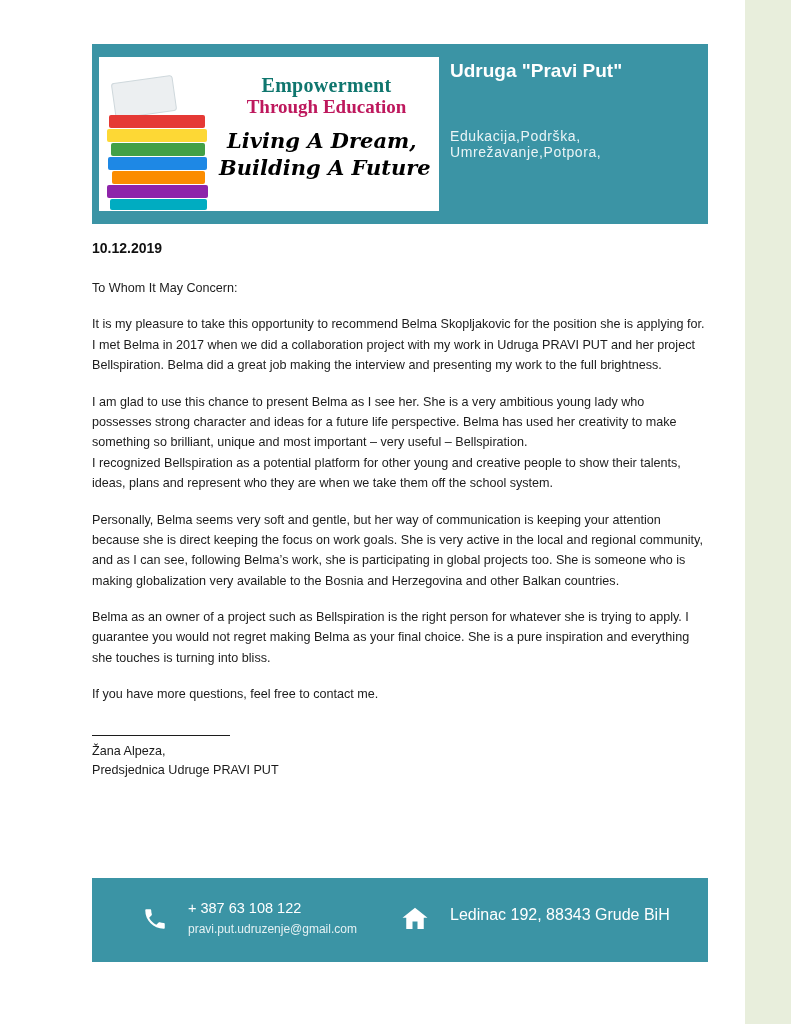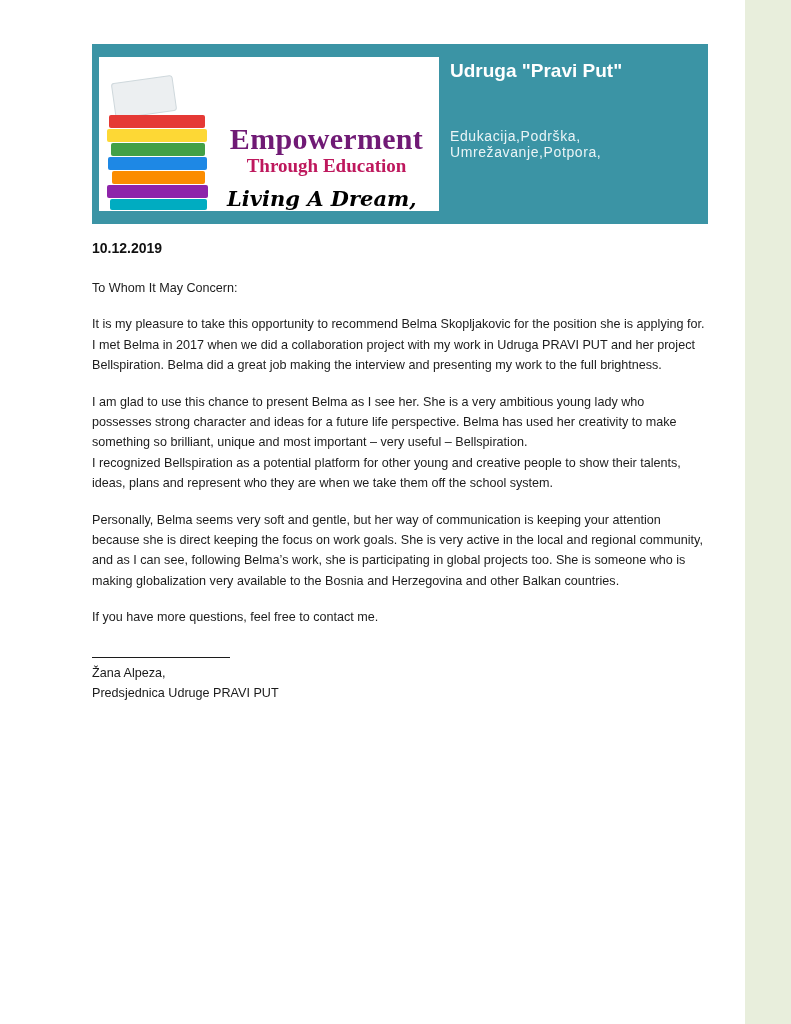--- a/index.html
+++ b/index.html
@@ -48,26 +48,25 @@
   }
   .logo-text {
     position: absolute;
     left: 120px;
     top: 18px;
     width: 215px;
     text-align: center;
   }
   .logo-line1 {
     font-family: "Liberation Serif", serif;
-    font-size: 30px;
-    font-weight: bold;
-    color: #701a75;
+    font-size: 20px;
+    font-weight: bold;
+    color: #0f766e;
     letter-spacing: 0.3px;
     line-height: 1.05;
-    margin-top: 48px;
   }
   .logo-line2 {
     font-family: "Liberation Serif", serif;
     font-size: 19px;
     font-weight: bold;
     color: #be185d;
     line-height: 1.15;
   }
   .logo-script1, .logo-script2 {
     font-family: "DejaVu Serif", serif;
@@ -241,21 +240,38 @@
       <div class="org-sub">Edukacija,Podrška, Umrežavanje,Potpora,</div>
     </div>
 
     <div class="body-wrap">
       <p class="date">10.12.2019</p>
       <p class="para">To Whom It May Concern:</p>
       <p class="para">It is my pleasure to take this opportunity to recommend Belma Skopljakovic for the position she is applying for. I met Belma in 2017 when we did a collaboration project with my work in Udruga PRAVI PUT and her project Bellspiration. Belma did a great job making the interview and presenting my work to the full brightness.</p>
       <p class="para tight">I am glad to use this chance to present Belma as I see her. She is a very ambitious young lady who possesses strong character and ideas for a future life perspective. Belma has used her creativity to make something so brilliant, unique and most important – very useful – Bellspiration.</p>
       <p class="para">I recognized Bellspiration as a potential platform for other young and creative people to show their talents, ideas, plans and represent who they are when we take them off the school system.</p>
       <p class="para">Personally, Belma seems very soft and gentle, but her way of communication is keeping your attention because she is direct keeping the focus on work goals. She is very active in the local and regional community, and as I can see, following Belma’s work, she is participating in global projects too. She is someone who is making globalization very available to the Bosnia and Herzegovina and other Balkan countries.</p>
+      <p class="para">Belma as an owner of a project such as Bellspiration is the right person for whatever she is trying to apply. I guarantee you would not regret making Belma as your final choice. She is a pure inspiration and everything she touches is turning into bliss.</p>
       <p class="para">If you have more questions, feel free to contact me.</p>
       <div class="sign-rule"></div>
       <p class="sign-line">Žana Alpeza,</p>
       <p class="sign-line">Predsjednica Udruge PRAVI PUT</p>
     </div>
 
+    <div class="footer-band">
+      <div class="footer-phone-icon">
+        <svg viewBox="0 0 24 24" width="26" height="26" fill="#ffffff">
+          <path d="M6.6 10.8c1.4 2.8 3.8 5.1 6.6 6.6l2.2-2.2c.3-.3.7-.4 1-.2 1.2.4 2.4.6 3.6.6.6 0 1 .4 1 1V20c0 .6-.4 1-1 1C10.6 21 3 13.4 3 4c0-.6.4-1 1-1h3.5c.6 0 1 .4 1 1 0 1.3.2 2.5.6 3.6.1.4 0 .8-.2 1l-2.3 2.2z"></path>
+        </svg>
+      </div>
+      <div class="footer-phone">+ 387 63 108 122</div>
+      <div class="footer-email">pravi.put.udruzenje@gmail.com</div>
+
+      <div class="footer-home-icon">
+        <svg viewBox="0 0 24 24" width="30" height="30" fill="#ffffff">
+          <path d="M12 3L2 11h3v9h5v-6h4v6h5v-9h3L12 3z"></path>
+        </svg>
+      </div>
+      <div class="footer-address">Ledinac 192, 88343 Grude BiH</div>
+    </div>
 
   </div>
 </div>
 
 </body></html>

